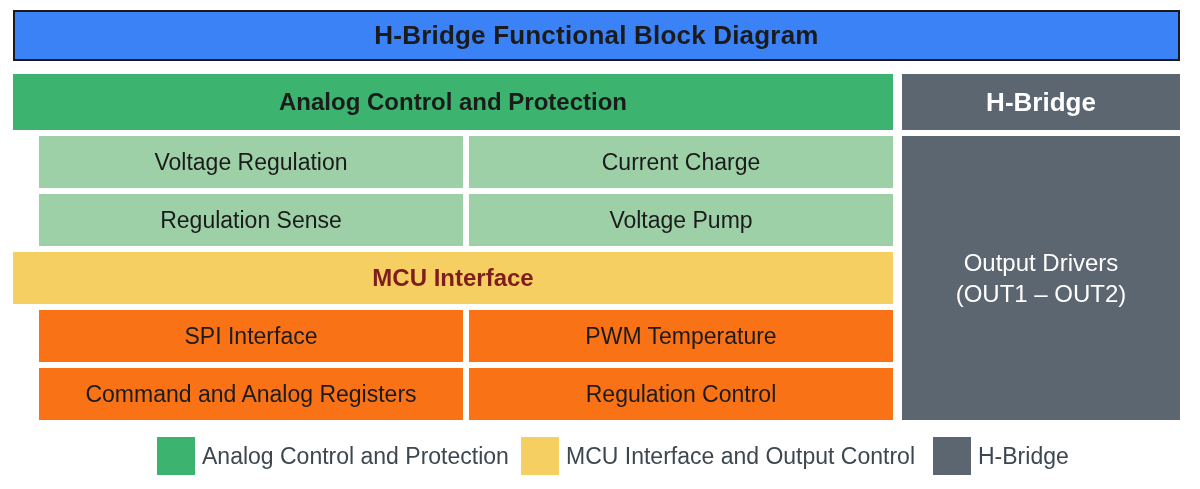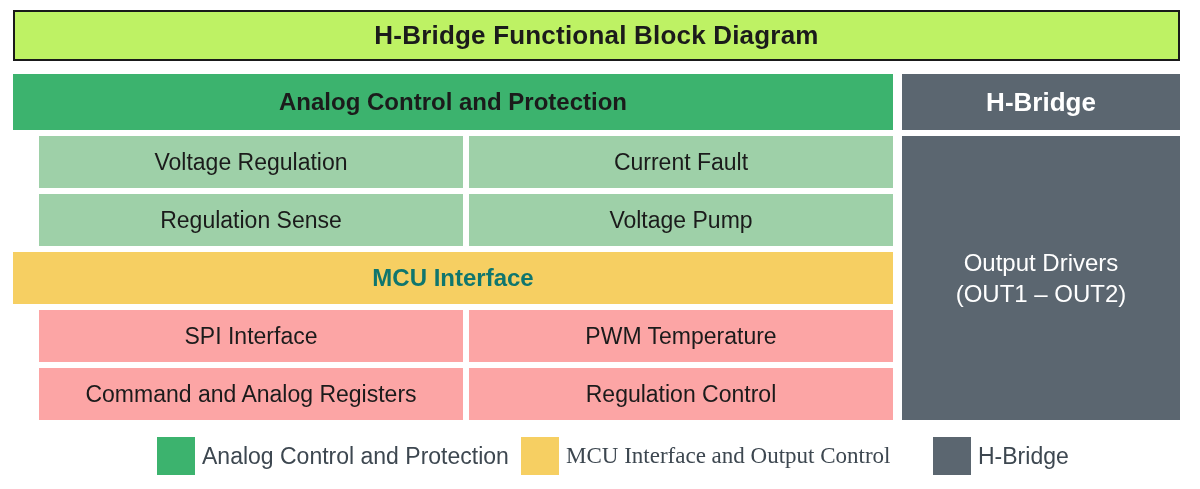--- a/index.html
+++ b/index.html
@@ -10,94 +10,94 @@
     font-family: "Liberation Sans", sans-serif;
     color: #1b1b1b;
     overflow: hidden;
   }
   .canvas { position: relative; width: 1200px; height: 489px; }
 
   .title-box {
     position: absolute; left: 13px; top: 10px;
     width: 1167px; height: 51px;
     border: 2px solid #1a1a1a;
-    background: #bef264;
+    background: #3b82f6;
     display: flex; align-items: center; justify-content: center;
   }
   .title-box span { font-size: 26px; font-weight: bold; letter-spacing: 0.2px; }
 
   .main {
     position: absolute; left: 13px; top: 74px;
     width: 1167px; height: 346px;
     display: grid;
     grid-template-columns: 880px 278px;
     column-gap: 9px;
   }
   .left-col { display: flex; flex-direction: column; gap: 6px; }
   .right-col { display: flex; flex-direction: column; gap: 6px; }
 
   .sec-header {
     height: 56px; flex: 0 0 56px;
     display: flex; align-items: center; justify-content: center;
     font-size: 24px; font-weight: bold;
   }
   .sec-header.green { background: #3cb36e; color: #1b1b1b; }
-  .sec-header.yellow { background: #f6cf62; color: #0f766e; height: 52px; flex-basis: 52px; }
+  .sec-header.yellow { background: #f6cf62; color: #7f1d1d; height: 52px; flex-basis: 52px; }
   .sec-header.dark { background: #5b6670; color: #ffffff; font-size: 26px; }
 
   .cell-row {
     height: 52px; flex: 0 0 52px;
     display: grid; grid-template-columns: 1fr 1fr; column-gap: 6px; padding-left: 26px;
   }
   .cell {
     display: flex; align-items: center; justify-content: center;
     font-size: 23px;
   }
   .cell.light-green { background: #9ed0a8; }
-  .cell.light-yellow { background: #fca5a5; }
+  .cell.light-yellow { background: #f97316; }
 
   .output-block {
     flex: 1 1 auto;
     background: #5b6670; color: #ffffff;
     display: flex; flex-direction: column;
     align-items: center; justify-content: center;
     font-size: 24px; line-height: 1.3;
     text-align: center;
   }
 
   .legend {
     position: absolute; left: 0; top: 437px;
     width: 1200px; height: 42px;
   }
   .legend-item { position: absolute; top: 0; display: flex; align-items: center; }
   .legend-item .swatch {
     width: 38px; height: 38px; flex: 0 0 38px; margin-right: 7px;
   }
   .legend-item .label { font-size: 23px; color: #3d4750; white-space: nowrap; }
   .legend-item.li-0 { left: 157px; }
-  .legend-item.li-1 { left: 521px; font-family: Liberation Serif, serif; }
+  .legend-item.li-1 { left: 521px; }
   .legend-item.li-2 { left: 933px; }
 </style>
 </head>
 <body>
 
 <div class="canvas">
 
   <div class="title-box">
     <span>H-Bridge Functional Block Diagram</span>
   </div>
 
   <div class="main">
 
     <div class="left-col">
       <div class="sec-header green">Analog Control and Protection</div>
 
       <div class="cell-row">
         <div class="cell light-green">Voltage Regulation</div>
-        <div class="cell light-green">Current Fault</div>
+        <div class="cell light-green">Current Charge</div>
       </div>
 
       <div class="cell-row">
         <div class="cell light-green">Regulation Sense</div>
         <div class="cell light-green">Voltage Pump</div>
       </div>
 
       <div class="sec-header yellow">MCU Interface</div>
 
       <div class="cell-row">

